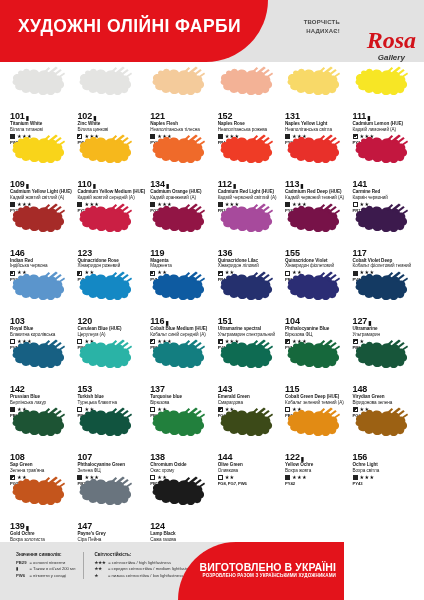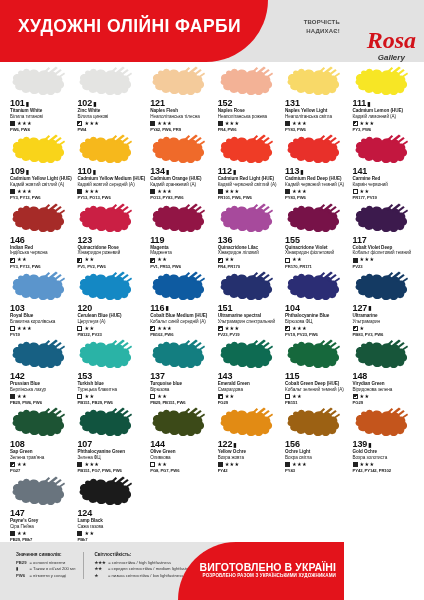--- a/index.html
+++ b/index.html
@@ -50,22 +50,22 @@
     grid-auto-rows: 68.3px;
     padding: 2px 6px 0 8px;
   }
   .cell { position: relative; padding-right: 3px; }
 
   .swatch { position: relative; width: 58px; height: 33px; margin: 1px 0 1px 2px; }
   .swatch svg { display: block; width: 100%; height: 100%; }
 
   .code {
     font-size: 9px; font-weight: bold; color: #111;
-    line-height: 1; margin: 1px 0 0 2px; letter-spacing: -.1px;
-    display: flex; align-items: center; gap: 1px;
+    line-height: 1; margin: 14px 0 0 2px; letter-spacing: -.1px;
+    display: flex; align-items: flex-end; gap: 1px;
   }
   .code .ast { font-size: 6px; font-weight: bold; }
   .name-en {
     font-size: 4.6px; color: #1a1a1a; font-weight: bold;
     line-height: 1.25; margin-left: 2px; white-space: nowrap;
     letter-spacing: -.05px;
   }
   .name-ua {
     font-size: 4.6px; color: #1a1a1a; line-height: 1.25;
     margin-left: 2px; white-space: nowrap; letter-spacing: -.05px;
@@ -813,20 +813,41 @@
         <div class="name-ua">Зелена ФЦ</div>
         <div class="meta">
           <span class="opac full"></span>
           <span class="stars">★★★</span>
         </div>
         <div class="pig">PB151, PG7, PW6, PW6</div>
       </div>
       <div class="cell">
         <div class="swatch">
           <svg viewBox="0 0 120 66" preserveAspectRatio="none">
+            <path fill="#22803d" d="M7,30 C4,22 10,17 17,18 C15,12 21,9 27,12 C30,6 38,6 41,12 C48,7 57,9 60,15 C66,9 76,9 80,15 C87,11 96,14 97,21 C104,20 110,25 108,32 C114,36 113,45 106,47 C107,54 99,59 93,55 C90,61 81,62 77,57 C71,62 62,61 59,55 C53,60 44,59 41,53 C35,58 26,56 24,50 C16,52 9,47 11,40 C5,39 4,33 7,30 Z"></path>
+            <path fill="#22803d" d="M78,16 L95,3 L99,6 L83,19 Z"></path>
+            <path fill="#22803d" d="M88,20 L104,8 L107,11 L91,23 Z"></path>
+            <path fill="#22803d" d="M97,25 L112,15 L114,18 L99,28 Z"></path>
+            <path fill="#22803d" d="M69,14 L80,4 L83,7 L72,17 Z"></path>
+          </svg>
+        </div>
+        <div class="code">
+          <span>138</span>
+        </div>
+        <div class="name-en">Chromium Oxide</div>
+        <div class="name-ua">Окис хрому</div>
+        <div class="meta">
+          <span class="opac "></span>
+          <span class="stars">★★</span>
+        </div>
+        <div class="pig">PB151, PG7, PW6</div>
+      </div>
+      <div class="cell">
+        <div class="swatch">
+          <svg viewBox="0 0 120 66" preserveAspectRatio="none">
             <path fill="#3c4a18" d="M7,30 C4,22 10,17 17,18 C15,12 21,9 27,12 C30,6 38,6 41,12 C48,7 57,9 60,15 C66,9 76,9 80,15 C87,11 96,14 97,21 C104,20 110,25 108,32 C114,36 113,45 106,47 C107,54 99,59 93,55 C90,61 81,62 77,57 C71,62 62,61 59,55 C53,60 44,59 41,53 C35,58 26,56 24,50 C16,52 9,47 11,40 C5,39 4,33 7,30 Z"></path>
             <path fill="#3c4a18" d="M78,16 L95,3 L99,6 L83,19 Z"></path>
             <path fill="#3c4a18" d="M88,20 L104,8 L107,11 L91,23 Z"></path>
             <path fill="#3c4a18" d="M97,25 L112,15 L114,18 L99,28 Z"></path>
             <path fill="#3c4a18" d="M69,14 L80,4 L83,7 L72,17 Z"></path>
           </svg>
         </div>
         <div class="code">
           <span>144</span>
         </div>

